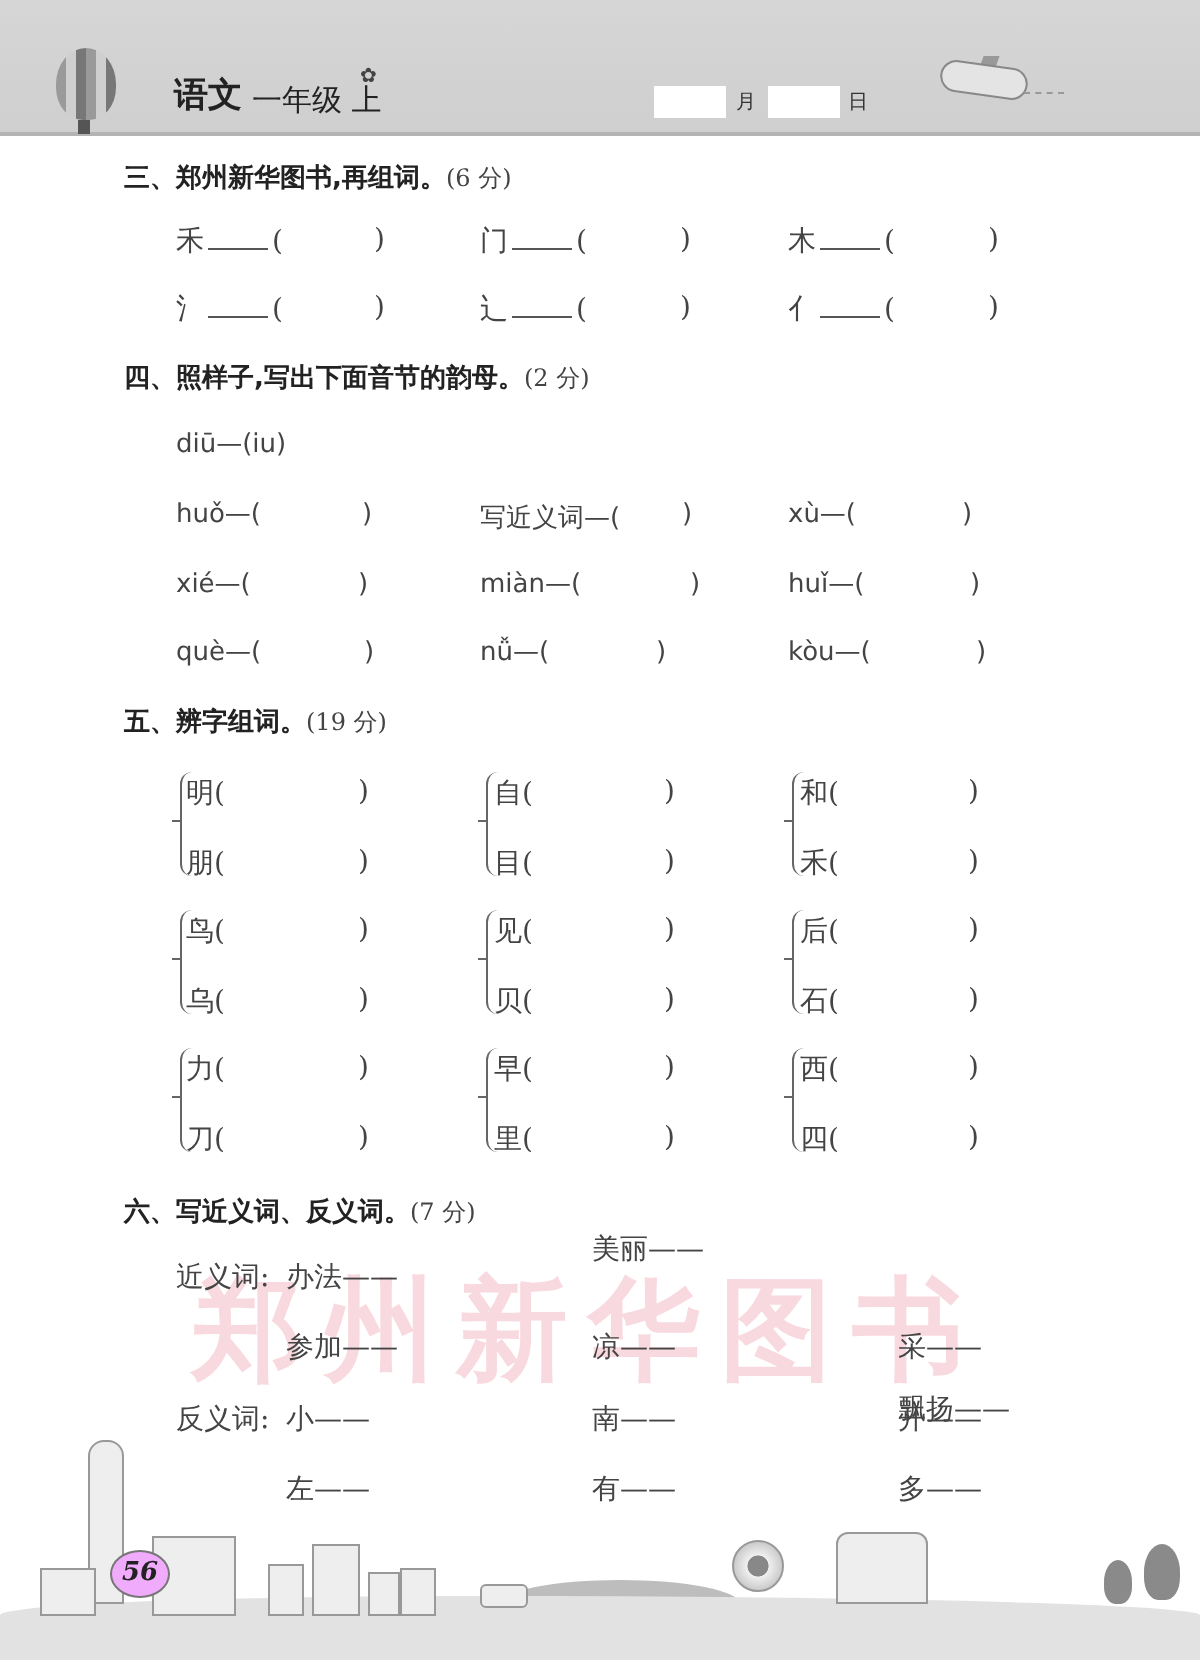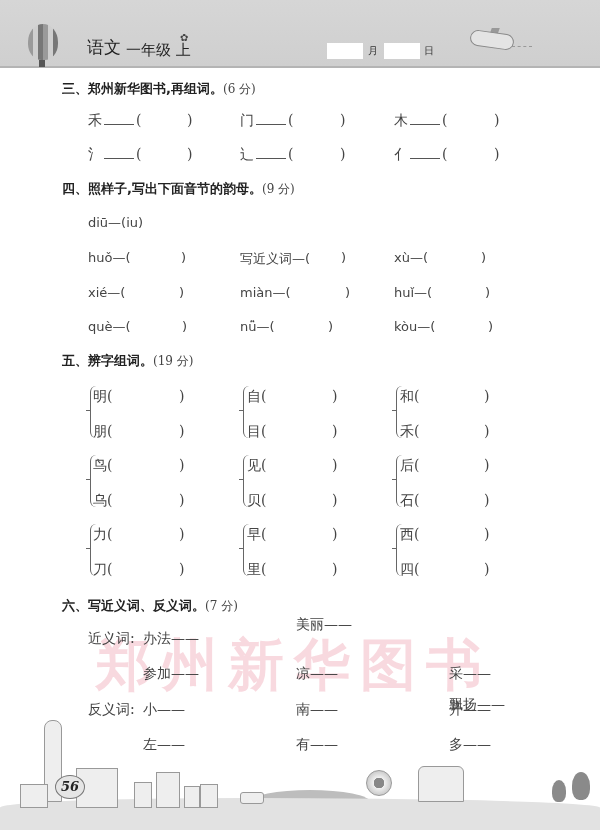--- a/index.html
+++ b/index.html
@@ -3,21 +3,21 @@
 <meta charset="utf-8">
 <style>
   html, body { margin:0; padding:0; }
   body { width:600px; height:830px; position:relative; overflow:hidden; background:#ffffff;
          font-family:"DejaVu Serif", "Liberation Serif", serif; color:#333; }
   .header { position:absolute; left:0; top:0; width:600px; height:66px;
             background:linear-gradient(#d6d6d6, #cfcfcf); border-bottom:2px solid #b4b4b4; }
   .balloon { position:absolute; left:28px; top:24px; width:30px; height:36px; border-radius:50% 50% 45% 45%;
              background:repeating-linear-gradient(90deg,#9a9a9a 0 5px,#cfcfcf 5px 10px,#777 10px 15px); }
   .balloon-basket { position:absolute; left:39px; top:60px; width:6px; height:7px; background:#555; }
-  .subject { position:absolute; left:87px; top:36px; font-family:"DejaVu Sans", sans-serif; font-weight:normal; font-size:17px; color:#222; }
+  .subject { position:absolute; left:87px; top:36px; font-family:"DejaVu Sans", sans-serif; font-weight:bold; font-size:17px; color:#222; }
   .grade { position:absolute; left:126px; top:41px; font-family:"DejaVu Sans", sans-serif; font-size:15px; color:#222; }
   .bee { position:absolute; left:180px; top:32px; font-size:10px; color:#444; }
   .date-box { position:absolute; top:43px; width:36px; height:16px; background:#fff; }
   .date-label { position:absolute; top:44px; font-family:"DejaVu Sans", sans-serif; font-size:10px; color:#333; }
   .plane { position:absolute; left:470px; top:32px; width:42px; height:14px; border-radius:8px;
            background:#e4e4e4; border:1px solid #888; transform:rotate(8deg); }
   .plane-wing { position:absolute; left:490px; top:28px; width:8px; height:10px; background:#999; transform:skewX(-20deg); }
   .plane-trail { position:absolute; left:512px; top:46px; width:20px; height:2px; border-top:1px dashed #999; }
 
   .q-title { position:absolute; left:62px; font-family:"DejaVu Sans", sans-serif; font-size:13px; font-weight:bold; color:#222; white-space:nowrap; }
@@ -32,21 +32,21 @@
              border-top-left-radius:6px; border-bottom-left-radius:6px; }
   .bracket::before { content:""; position:absolute; left:-5px; top:24px; width:5px; height:1px; background:#666; }
 
   .watermark { position:absolute; left:96px; top:628px; font-family:"DejaVu Sans", sans-serif; font-weight:bold;
                font-size:56px; letter-spacing:10px; color:rgba(230,120,140,0.28); white-space:nowrap; }
 
   .footer { position:absolute; left:0; top:760px; width:600px; height:70px; }
   .ground { position:absolute; left:0; top:38px; width:600px; height:32px; background:#e2e2e2; border-radius:40% 60% 0 0 / 30% 30% 0 0; }
   .hill { position:absolute; top:30px; height:24px; background:#bdbdbd; border-radius:50% 50% 0 0; }
   .building { position:absolute; background:#eeeeee; border:1px solid #999; }
-  .page-num { position:absolute; left:55px; top:15px; width:28px; height:22px; border-radius:50%; background:#e5e5e5; border:1px solid #777;
+  .page-num { position:absolute; left:55px; top:15px; width:28px; height:22px; border-radius:50%; background:#f0abfc; border:1px solid #777;
               font-family:"DejaVu Serif", serif; font-weight:bold; font-style:italic; font-size:13px; text-align:center; line-height:22px; color:#222; }
   .tree { position:absolute; width:14px; height:22px; border-radius:50% 50% 40% 40%; background:#8a8a8a; }
   .flower { position:absolute; width:24px; height:24px; border-radius:50%; background:radial-gradient(#888 30%, #f0f0f0 32%, #ccc 70%); border:1px solid #999; }
 </style>
 </head>
 <body>
 
 <div class="header">
   <div class="balloon"></div>
   <div class="balloon-basket"></div>
@@ -90,21 +90,21 @@
   <span>辶</span><span class="blank"></span><span>(</span>
 </div>
 <div class="item" style="left:340px; top:146px;">)</div>
 
 <div class="item" style="left:394px; top:146px;">
   <span>亻</span><span class="blank"></span><span>(</span>
 </div>
 <div class="item" style="left:494px; top:146px;">)</div>
 
 <div class="q-title" style="top:180px;">
-  <span>四、照样子,写出下面音节的韵母。</span><span class="q-score">(9 分)</span>
+  <span>四、照样子,写出下面音节的韵母。</span><span class="q-score">(2 分)</span>
 </div>
 
 <div class="py" style="left:88px; top:215px;">diū—(iu)</div>
 
 <div class="py" style="left:88px; top:250px;">huǒ—(</div>
 <div class="py" style="left:181px; top:250px;">)</div>
 <div class="py" style="left:240px; top:250px;">写近义词—(</div>
 <div class="py" style="left:341px; top:250px;">)</div>
 <div class="py" style="left:394px; top:250px;">xù—(</div>
 <div class="py" style="left:481px; top:250px;">)</div>

